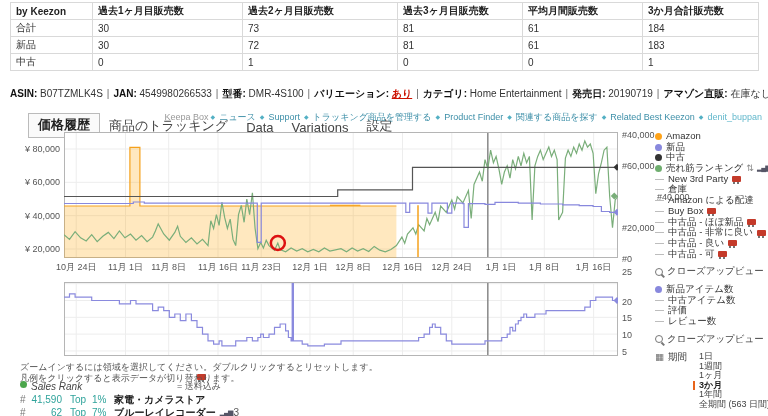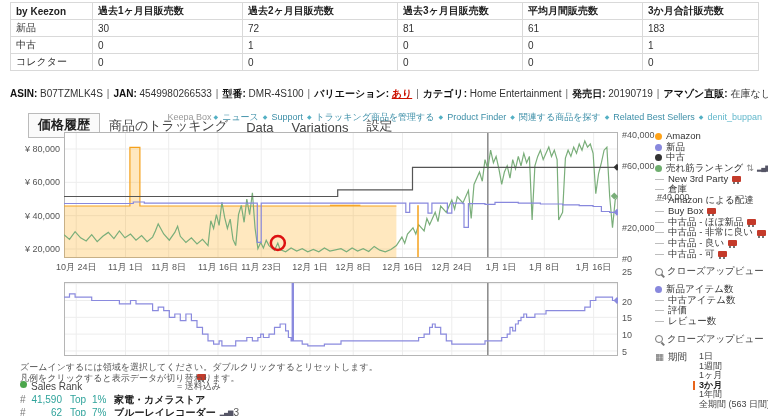--- a/index.html
+++ b/index.html
@@ -48,21 +48,21 @@
   .closeup{display:flex;align-items:center;margin:7px 0 7px;color:#444;cursor:pointer;}
   .cal{color:#777;margin-right:4px;}
   #period-block{display:flex;margin-top:8px;}
   #period-opts{font-size:9px;line-height:9.5px;color:#444;}
   .p-opt{padding-left:4px;border-left:2px solid transparent;cursor:pointer;}
   .p-opt.sel{font-weight:bold;border-left:2px solid #e8641b;color:#222;}
   
   #zoom-hint{top:361px;left:20px;font-size:9px;color:#555;display:flex;align-items:center;flex-direction:column;}
   #legend-hint{top:372px;left:20px;font-size:9px;color:#555;}
   #salesrank-block{top:381px;left:20px;font-size:10px;}
-  #salesrank-title{display:flex;align-items:flex-start;color:#444;}
+  #salesrank-title{display:flex;align-items:flex-start;color:#444;font-style:italic;}
   .sr-row{display:flex;align-items:center;height:11px;margin-top:2px;color:#333;}
   .sr-hash{color:#777;width:8px;}
   .sr-val{color:#2fa39b;width:34px;text-align:right;margin-right:8px;}
   .sr-top{color:#2fa39b;width:22px;}
   .sr-pct{color:#2fa39b;width:22px;}
   .sr-name{color:#222;font-weight:bold;}
   svg{display:block;}
 </style>
 </head>
 <body>
@@ -79,57 +79,57 @@
   <tbody>
       <tr>
     <th>by Keezon</th>
     <th>過去1ヶ月目販売数</th>
     <th>過去2ヶ月目販売数</th>
     <th>過去3ヶ月目販売数</th>
     <th>平均月間販売数</th>
     <th>3か月合計販売数</th>
   </tr>
   <tr>
+    <td>合計</td>
+    <td>30</td>
+    <td>73</td>
+    <td>81</td>
+    <td>61</td>
+    <td>184</td>
+  </tr>
+  <tr>
     <td>新品</td>
     <td>30</td>
     <td>72</td>
     <td>81</td>
     <td>61</td>
     <td>183</td>
   </tr>
   <tr>
     <td>中古</td>
     <td>0</td>
     <td>1</td>
     <td>0</td>
     <td>0</td>
     <td>1</td>
   </tr>
-  <tr>
-    <td>コレクター</td>
-    <td>0</td>
-    <td>0</td>
-    <td>0</td>
-    <td>0</td>
-    <td>0</td>
-  </tr>
 </tbody>
   </table>
 
 <div id="product-line" class="abs"><b>ASIN: </b><span>B07TZMLK4S</span><span class="sep">|</span><b>JAN: </b><span>4549980266533</span><span class="sep">|</span><b>型番: </b><span>DMR-4S100</span><span class="sep">|</span><b>バリエーション: </b><span class="hl">あり</span><span class="sep">|</span><b>カテゴリ: </b><span>Home Entertainment</span><span class="sep">|</span><b>発売日: </b><span>20190719</span><span class="sep">|</span><b>アマゾン直販: </b><span>在庫なし</span></div>
 
 <div id="tabs" class="abs">
   <div class="tab active">価格履歴</div>
   <div class="tab">商品のトラッキング</div>
   <div class="tab">Data</div>
   <div class="tab">Variations</div>
   <div class="tab">設定</div>
 </div>
 
-<div id="keepa-links" class="abs"><span>Keepa Box</span><span class="diam">◆</span><a>ニュース</a><span class="diam">◆</span><a>Support</a><span class="diam">◆</span><a>トラッキング商品を管理する</a><span class="diam">◆</span><a>Product Finder</a><span class="diam">◆</span><a>関連する商品を探す</a><span class="diam">◆</span><a>Related Best Sellers</a><span class="diam">◆</span><a class="user">denit_buppan</a></div>
+<div id="keepa-links" class="abs"><span>Keepa Box</span><span class="diam">◆</span><a>ニュース</a><span class="diam">◆</span><a>Support</a><span class="diam">◆</span><a>トラッキング商品を管理する</a><span class="diam">◆</span><a>Product Finder</a><span class="diam">◆</span><a>関連する商品を探す</a><span class="diam">◆</span><a>Related Best Keezon</a><span class="diam">◆</span><a class="user">denit_buppan</a></div>
 
 <div id="main-plot" class="plot">
     <svg width="554" height="126" viewBox="0 0 554 126">
       <line x1="12.187999999999999" x2="12.187999999999999" y1="0" y2="126" stroke="#ededed" stroke-width="1"></line>
       <line x1="61.494" x2="61.494" y1="0" y2="126" stroke="#ededed" stroke-width="1"></line>
       <line x1="104.706" x2="104.706" y1="0" y2="126" stroke="#ededed" stroke-width="1"></line>
       <line x1="154.012" x2="154.012" y1="0" y2="126" stroke="#ededed" stroke-width="1"></line>
       <line x1="197.224" x2="197.224" y1="0" y2="126" stroke="#ededed" stroke-width="1"></line>
       <line x1="245.976" x2="245.976" y1="0" y2="126" stroke="#ededed" stroke-width="1"></line>
       <line x1="289.188" x2="289.188" y1="0" y2="126" stroke="#ededed" stroke-width="1"></line>

